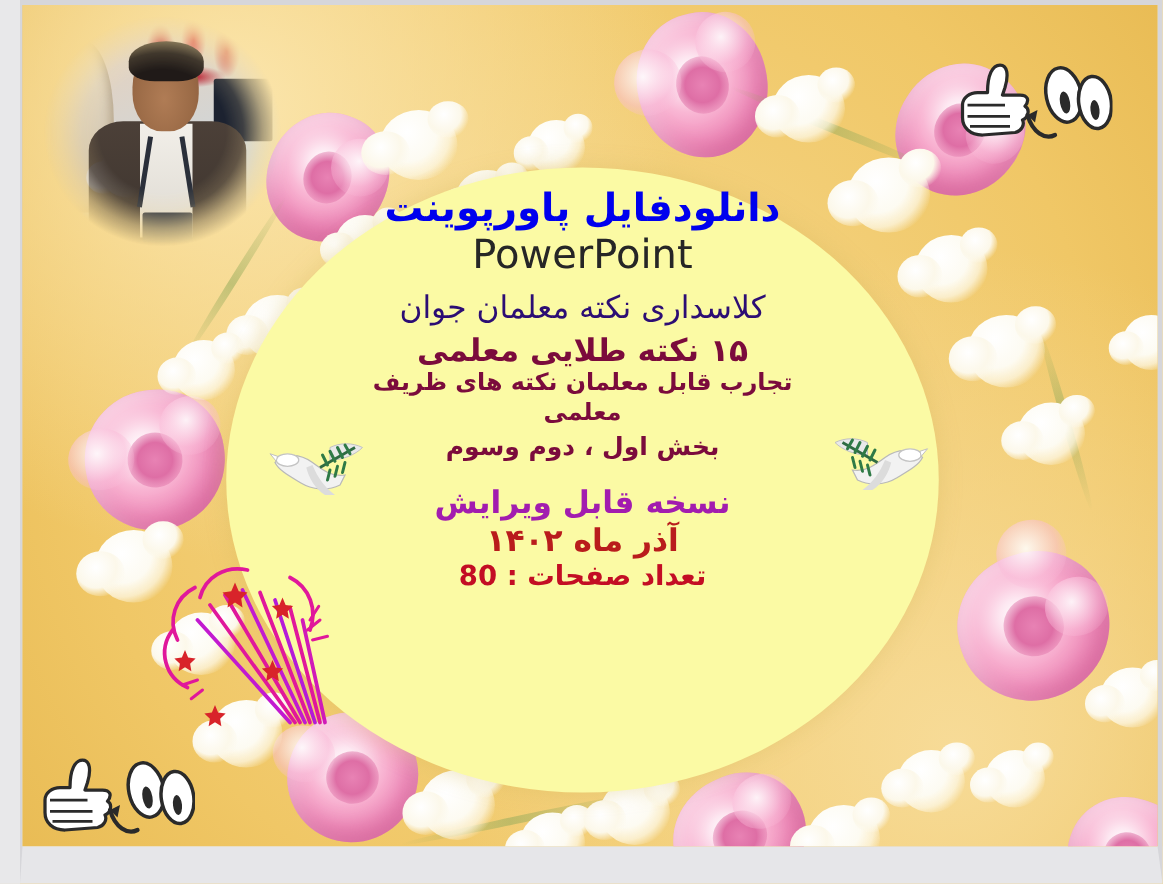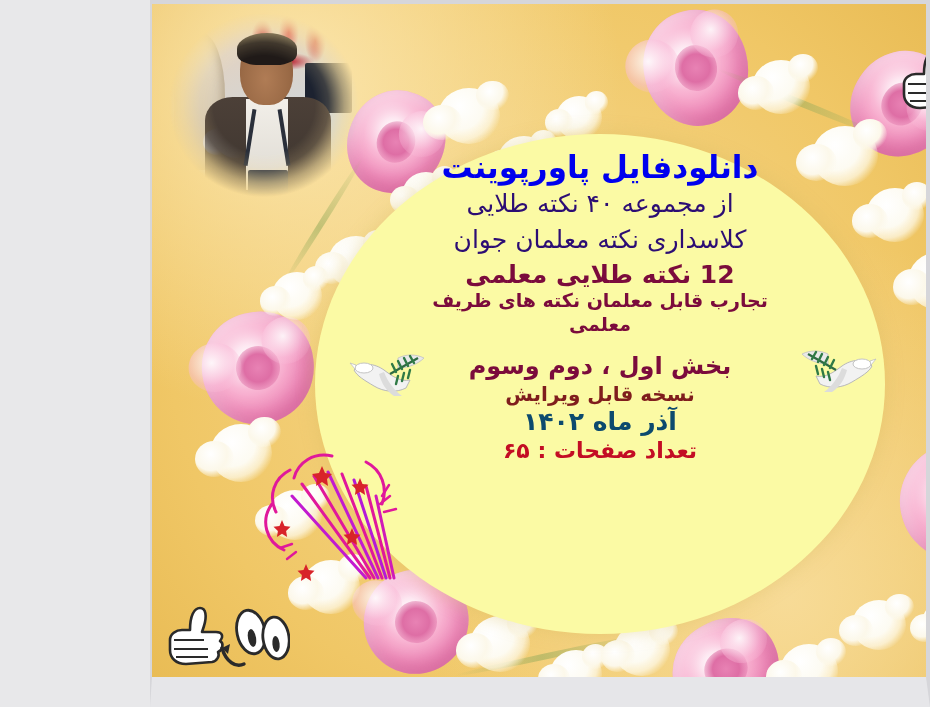--- a/index.html
+++ b/index.html
@@ -7,21 +7,21 @@
     margin: 0;
     padding: 0;
     background: #e8e8ea;
   }
   body {
     font-family: "DejaVu Sans", "Liberation Sans", sans-serif;
   }
 
   #poster {
     position: relative;
-    width: 780px;
+    width: 914px;
     height: 707px;
     overflow: hidden;
     box-sizing: border-box;
     border-top: 4px solid #d6d6da;
     border-bottom: 30px solid #e6e6e9;
     border-left: 2px solid #d6d6da;
     border-right: 4px solid #d6d6da;
     background: #f3ce72;
   }
 
@@ -225,41 +225,41 @@
     color: #7b0b3c;
     margin-top: 3px;
   }
   .t-desc {
     font-size: 19px;
     font-weight: bold;
     color: #7b0b3c;
     line-height: 1.25;
   }
   .t-parts {
-    font-size: 24px;
+    font-size: 20px;
     font-weight: bold;
     color: #7b0b3c;
-    margin-top: 16px;
+    margin-top: 4px;
   }
   .t-editable {
-    font-size: 20px;
-    font-weight: bold;
-    color: #7f1d1d;
-    margin-top: 3px;
+    font-size: 25px;
+    font-weight: bold;
+    color: #a21caf;
+    margin-top: 19px;
   }
   .t-author {
     font-size: 19px;
     font-weight: bold;
     color: #7b0b3c;
     margin-top: 3px;
   }
   .t-date {
     font-size: 25px;
     font-weight: bold;
-    color: #0c4a6e;
+    color: #b91c1c;
     margin-top: 3px;
   }
   .t-pages {
     font-size: 22px;
     font-weight: bold;
     color: #c30d24;
     margin-top: 3px;
   }
 
   
@@ -450,23 +450,23 @@
         <ellipse cx="92" cy="34" rx="4" ry="9" fill="#2a2a2a" transform="rotate(-10 92 34)"></ellipse>
         <ellipse cx="116" cy="40" rx="3.6" ry="8" fill="#2a2a2a" transform="rotate(-6 116 40)"></ellipse>
         <path d="M62 44 C66 58 76 64 84 60" stroke="#2a2a2a" stroke-width="3.4" fill="none" stroke-linecap="round"></path>
         <path d="M62 44 L70 40 L68 50 Z" fill="#2a2a2a"></path>
       </g>
     </svg>
   </div>
 
   <div id="textstack">
     <div class="line t-title">دانلودفایل پاورپوینت</div>
-    <div class="line t-sub1">از مجموعه ۴۰ نکته طلایی</div>
+    <div class="line t-ppt">PowerPoint</div>
     <div class="line t-sub2">کلاسداری نکته معلمان جوان</div>
-    <div class="line t-head">12 نکته طلایی معلمی</div>
+    <div class="line t-head">۱۵ نکته طلایی معلمی</div>
     <div class="t-desc" style="max-width:360px;">تجارب قابل معلمان نکته های ظریف معلمی</div>
     <div class="line t-parts">بخش اول ، دوم وسوم</div>
     <div class="line t-editable">نسخه قابل ویرایش</div>
     <div class="line t-date">آذر ماه ۱۴۰۲</div>
-    <div class="line t-pages">تعداد صفحات : ۶۵</div>
+    <div class="line t-pages">تعداد صفحات : 80</div>
   </div>
 
 </div>
 
 </body></html>

